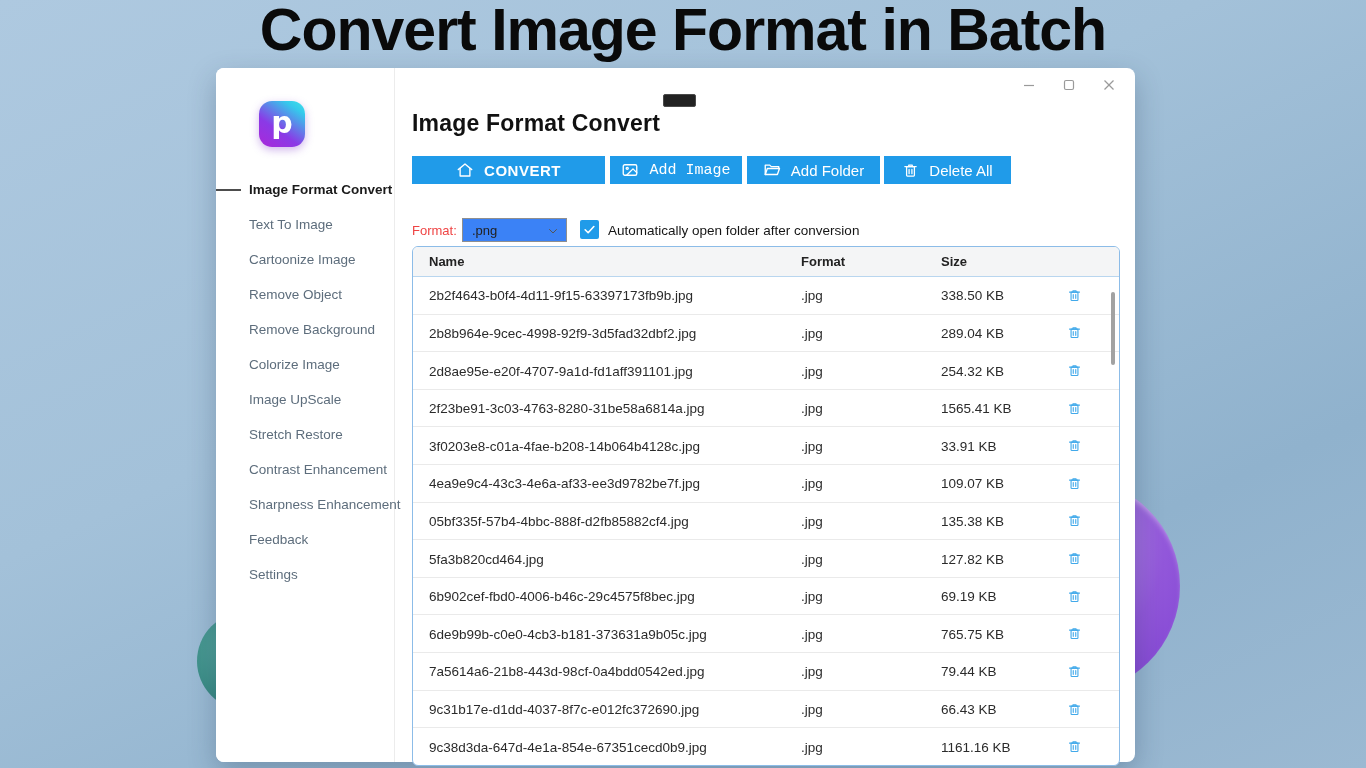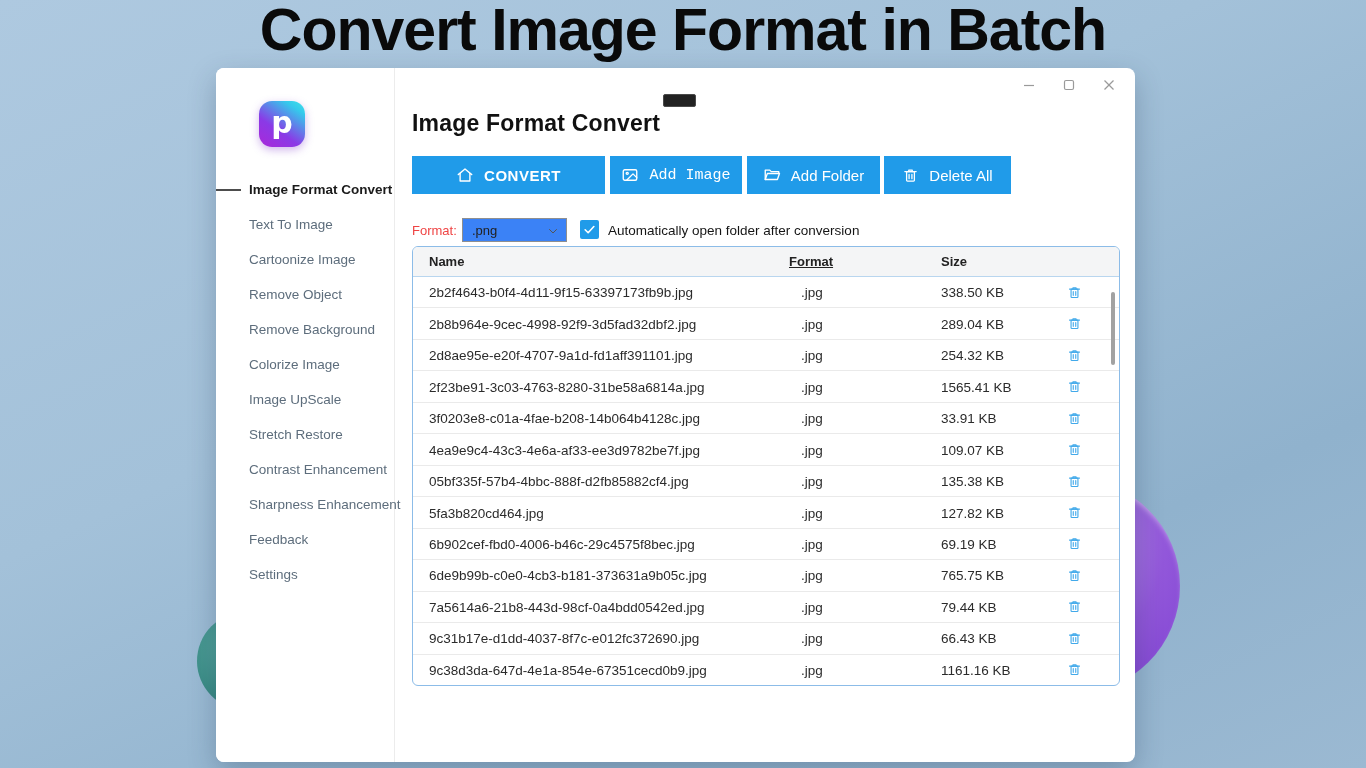--- a/index.html
+++ b/index.html
@@ -67,21 +67,21 @@
   .side-label { margin-left:33px; font-size:13.5px; color:#5d6d7c; white-space:nowrap; }
   .side-item.active .side-label { color:#1b1b1b; font-weight:bold; }
 
   
   .main-heading {
     position:absolute; left:196px; top:42px; font-size:23px; font-weight:900;
     letter-spacing:.2px; color:#111;
   }
 
   .btn {
-    position:absolute; top:88px; height:38px; background:#209be9; color:#fff;
+    position:absolute; top:88px; height:28px; background:#209be9; color:#fff;
     display:flex; align-items:center; justify-content:center; gap:10px;
     font-size:15px; border:none; cursor:pointer;
   }
   .btn svg { stroke:#fff; }
   .btn-convert { left:196px; width:193px; font-weight:bold; letter-spacing:.5px; }
   .btn-add-image { left:394px; width:132px;font-family:Liberation Mono, monospace; }
   .btn-add-folder { left:531px; width:133px; }
   .btn-delete-all { left:668px; width:127px; }
 
   .format-label { position:absolute; left:196px; top:155px; font-size:13px; color:#ef4444; }
@@ -93,31 +93,31 @@
   .format-select .chev { position:absolute; right:7px; top:6px; }
 
   .auto-checkbox {
     position:absolute; left:364px; top:152px; width:19px; height:19px;
     background:#209be9; border-radius:2px; display:flex; align-items:center; justify-content:center; cursor:pointer;
   }
   .auto-label { position:absolute; left:392px; top:155px; font-size:13.5px; color:#151515; }
 
   
   .file-table {
-    position:absolute; left:196px; top:178px; width:708px; height:440px;
+    position:absolute; left:196px; top:178px; width:708px; height:520px;
     border:1px solid #8cbce8; border-radius:6px; background:#fff; overflow:hidden;
     display:flex; flex-direction:column;
   }
   .thead {
     position:relative; height:30px; flex:0 0 30px; background:#f4f5f6;
     border-bottom:1px solid #b9d6ef;
   }
   .thead span { position:absolute; top:7px; font-size:13px; font-weight:bold; color:#222; }
   .col-name  { left:16px; }
-  .col-format{ left:376px;text-decoration:underline; }
+  .col-format{ left:388px; }
   .col-size  { left:528px; }
 
   .rows { flex:1; display:flex; flex-direction:column; }
   .trow { position:relative; flex:1; border-bottom:1px solid #eaeaea; }
   .trow:last-child { border-bottom:none; }
   .trow span { position:absolute; top:50%; transform:translateY(-50%); font-size:13.5px; color:#2b2b2b; white-space:nowrap; }
   .trow .c-name  { left:16px; }
   .trow .c-format{ left:388px; }
   .trow .c-size  { left:528px; }
   .trow .c-trash {

